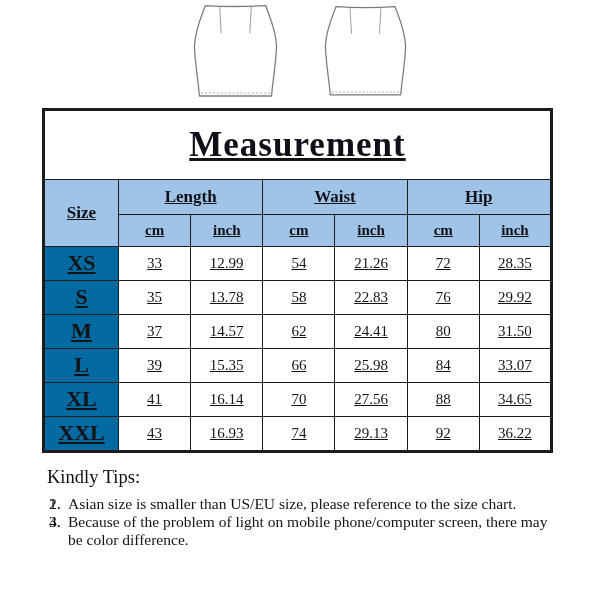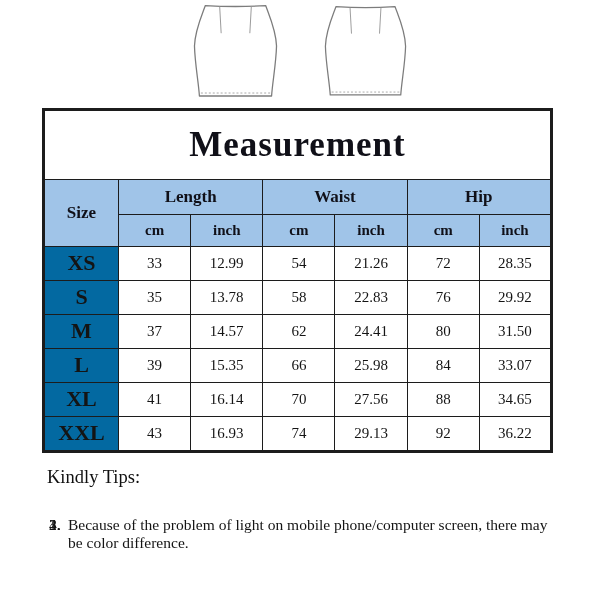--- a/index.html
+++ b/index.html
@@ -31,20 +31,21 @@
   }
   .skirts svg { display: block; }
 
   
   table.measurement {
     border-collapse: collapse;
     table-layout: fixed;
     width: 511px;
     margin: 6px 0 0 42px;
     background: #ffffff;
+    text-decoration: underline;
   }
   table.measurement th,
   table.measurement td {
     border: 1.5px solid var(--border-dark);
     text-align: center;
     vertical-align: middle;
     padding: 0;
     line-height: 1.1;
   }
   table.measurement { border: 3px solid var(--border-dark); }
@@ -68,21 +69,21 @@
   tbody th { height: 33px; font-size: 22px; font-weight: bold; background: #0369a1; }
   tbody td { height: 33px; font-size: 15px; font-weight: normal; background: #fff; }
 
   
   .tips {
     margin: 14px 0 0 47px;
     width: 514px;
   }
   .tips-heading {
     font-size: 18.5px;
-    margin-bottom: 28px;
+    margin-bottom: 7px;
     color: #101010;
   }
   ol.tips-list {
     list-style: none;
     margin: 0;
     padding: 0;
     font-size: 15.5px;
     line-height: 18px;
   }
   ol.tips-list li {
@@ -199,19 +200,19 @@
           <td>92</td>
           <td>36.22</td>
         </tr>
       </tbody>
   </table>
 
   <div class="tips">
     <div class="tips-heading">Kindly Tips:</div>
     <ol class="tips-list">
         <li><span class="tip-num">1.</span></li>
-        <li><span class="tip-num">2.</span></li>
+        <li><span class="tip-num">2.</span><span>Asian size is smaller than US/EU size, please reference to the size chart.</span></li>
         <li><span class="tip-num">3.</span></li>
         <li><span class="tip-num">4.</span><span>Because of the problem of light on mobile phone/computer screen, there may be color difference.</span></li>
       </ol>
   </div>
 
 </div>
 
 </body></html>

